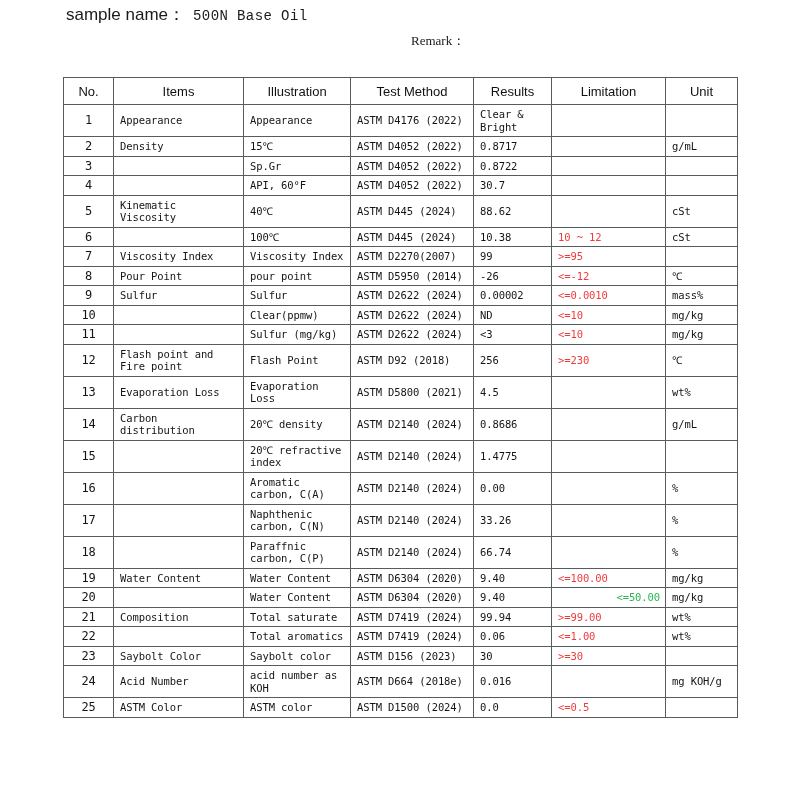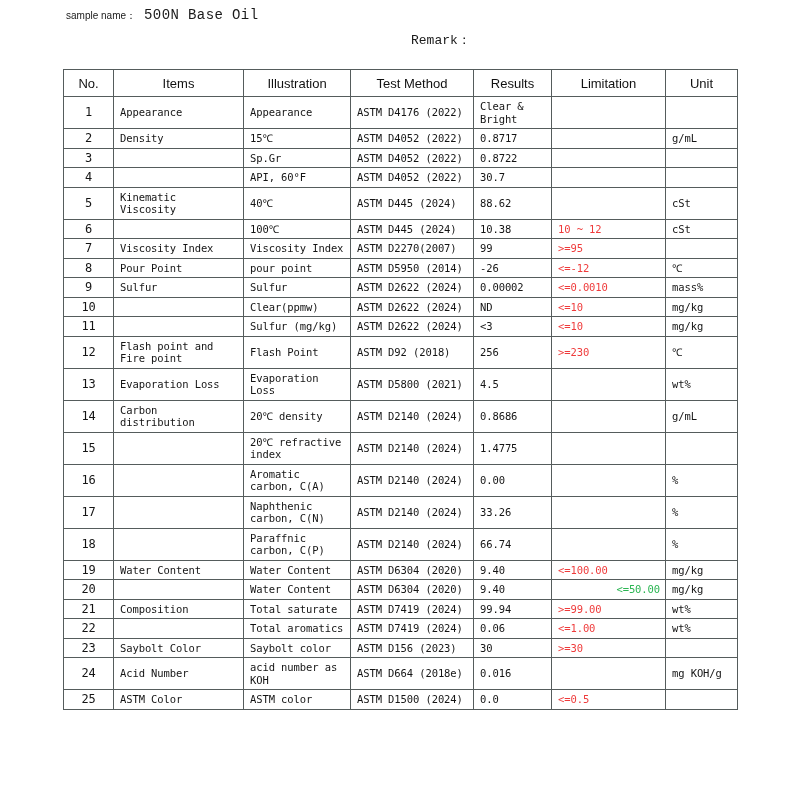--- a/index.html
+++ b/index.html
@@ -20,43 +20,43 @@
   #sample-line {
     position: absolute;
     left: 66px;
     top: 6px;
     font-size: 13px;
     line-height: 18px;
     white-space: nowrap;
   }
   #sample-line .lbl {
     font-family: "Liberation Sans", sans-serif;
-    font-size: 10px;
+    font-size: 17px;
   }
   #sample-line .val {
     font-family: Liberation Mono, monospace;
     font-size: 14px;
     letter-spacing: 0.4px;
     margin-left: 8px;
   }
   #remark-line {
     position: absolute;
     left: 411px;
     top: 32px;
     font-size: 13px;
     line-height: 18px;
     white-space: nowrap;
-    font-family: Liberation Mono, monospace;
+    font-family: Liberation Serif, serif;
   }
 
   
   #report-table {
     position: absolute;
     left: 63px;
-    top: 69px;
+    top: 77px;
     width: 674px;
     border-collapse: collapse;
     table-layout: fixed;
     background: #fff;
   }
   #report-table td, #report-table th {
     border: 1px solid #555c5c;
     padding: 0;
     vertical-align: middle;
     background: #fff;

